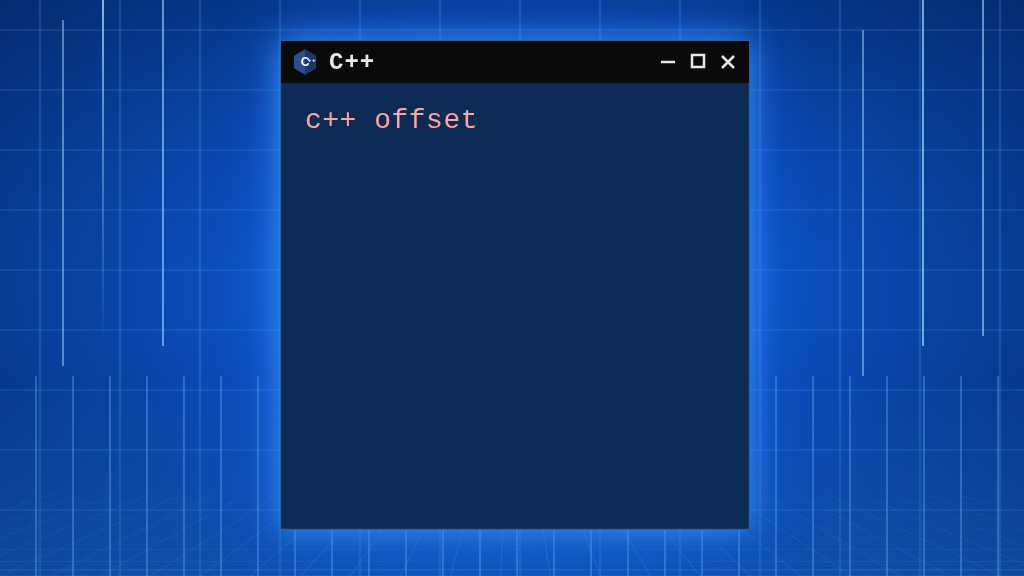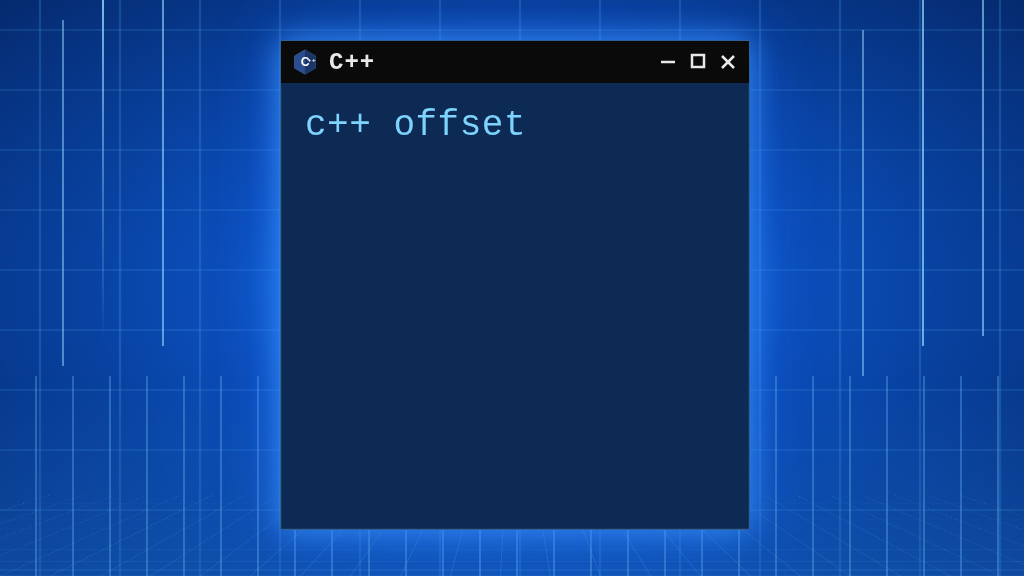--- a/index.html
+++ b/index.html
@@ -163,22 +163,22 @@
     .ctrl-close {
       font-size: 22px;
       font-weight: bold;
     }
 
     .content {
       padding: 22px 24px;
     }
 
     .content-text {
-      color: #7dd3fc;
-      font-size: 36px;
+      color: #fca5a5;
+      font-size: 28px;
       font-weight: 400;
       letter-spacing: 0.5px;
     }
   </style>
 </head>
 <body>
 
 <div class="bg-glow"></div>
 <div class="bg-overlay"></div>
 <div class="grid-floor"></div>

